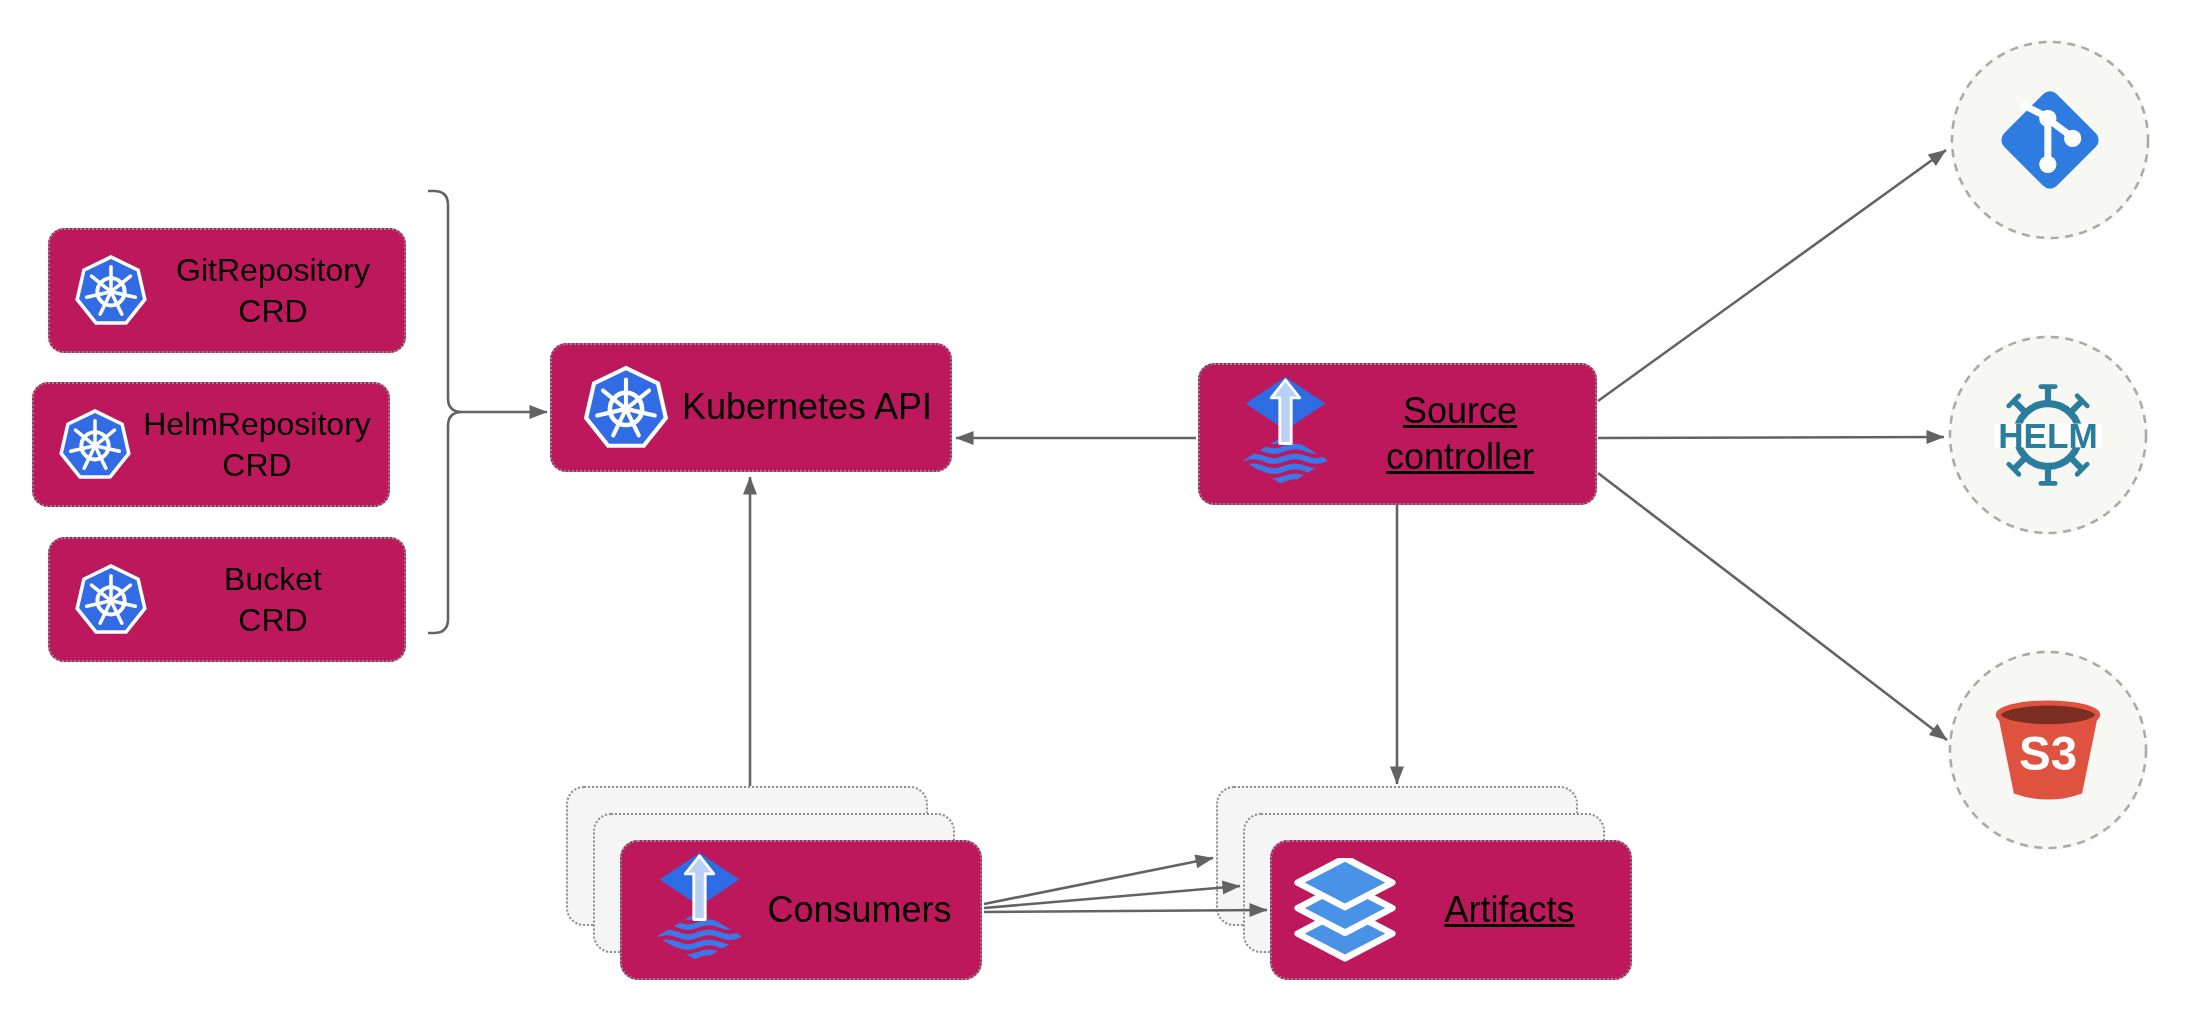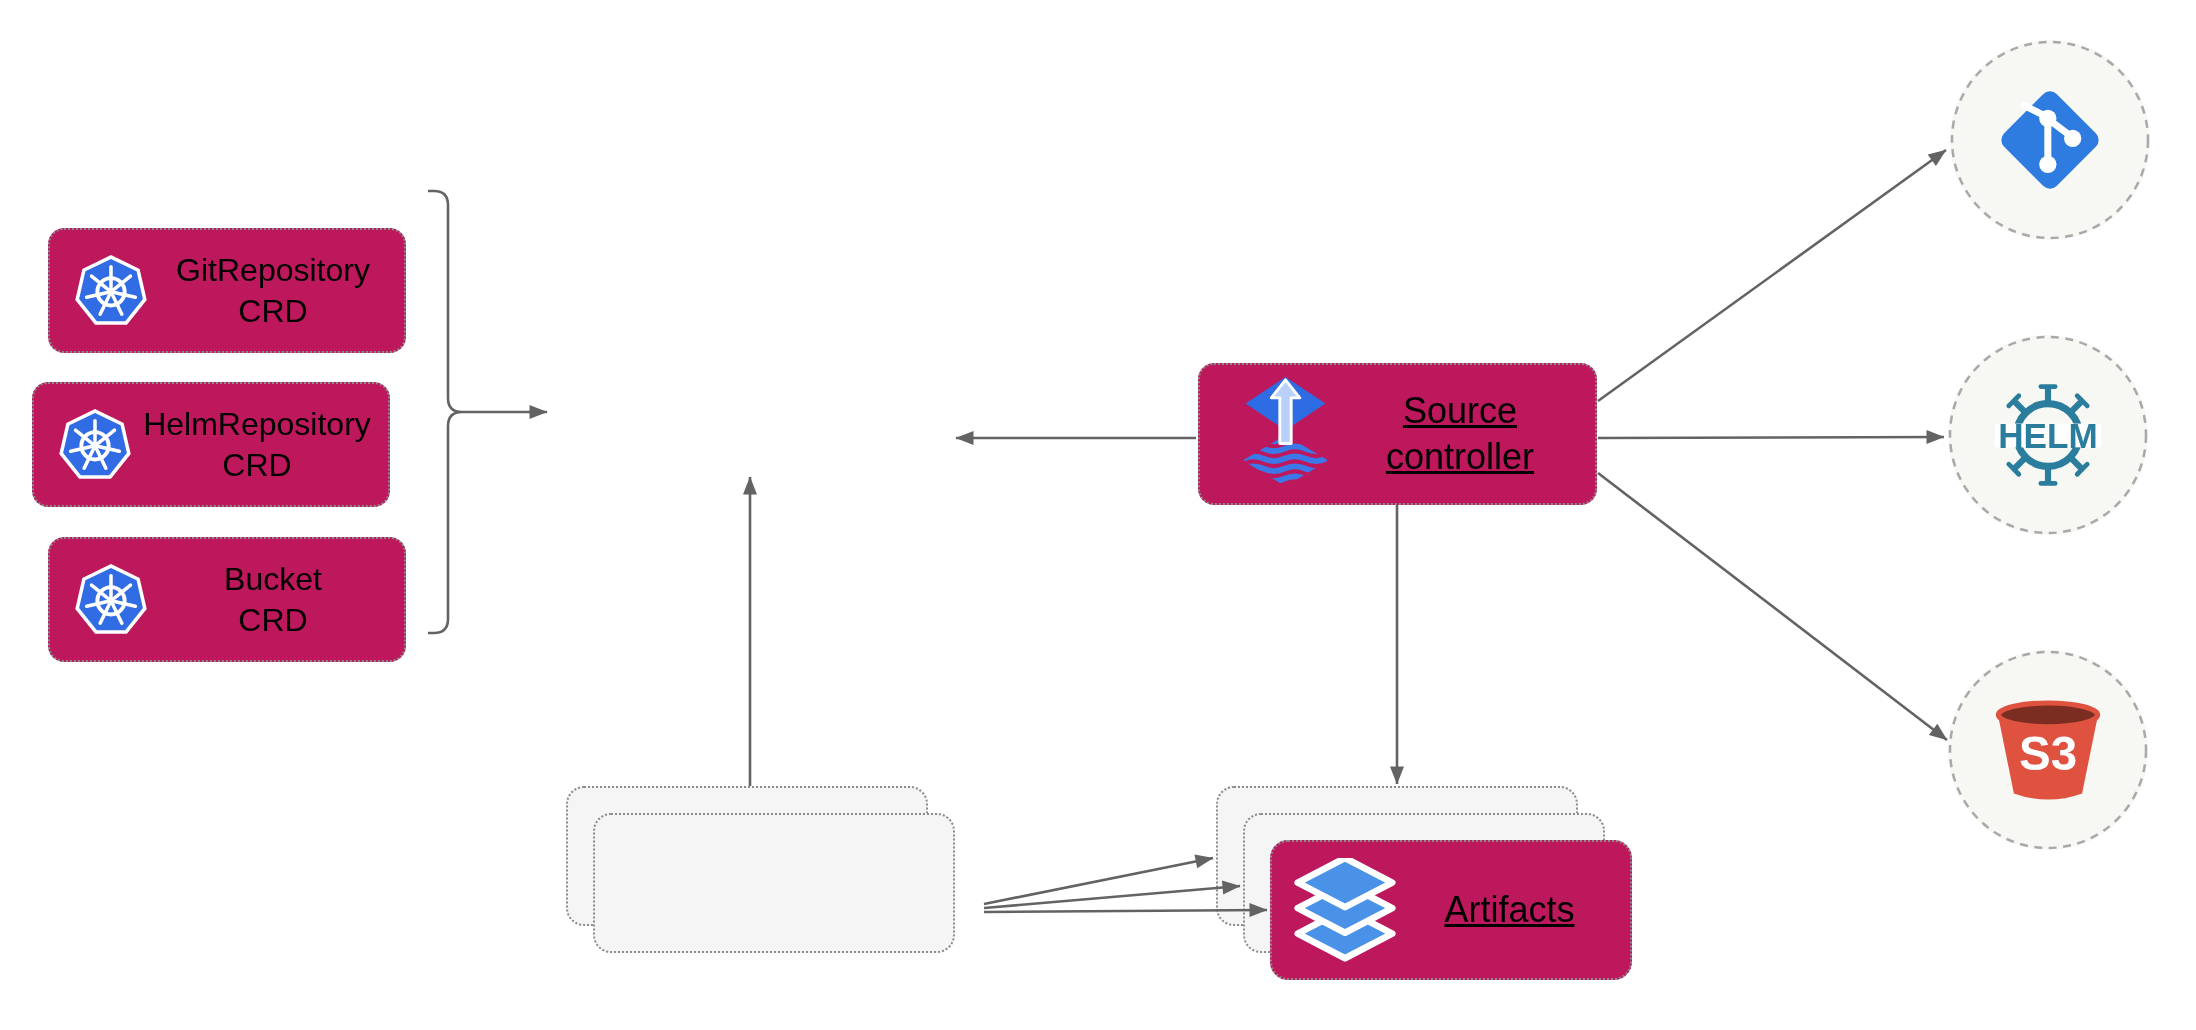--- a/index.html
+++ b/index.html
@@ -121,31 +121,43 @@
 CRD</div>
   </div>
   <div class="node" style="left:48px;top:537px;width:358px;height:125px;">
     <svg class="icon" width="78" height="78" viewBox="0 0 100 100" style="margin-left:22px">
         <use href="#sym-k8s"></use>
       </svg>
     <div class="label">Bucket
 CRD</div>
   </div>
 
+  <div class="node" style="left:550px;top:343px;width:402px;height:129px;">
+    <svg class="icon" width="92" height="92" viewBox="0 0 100 100" style="margin-left:28px">
+        <use href="#sym-k8s"></use>
+      </svg>
+    <div class="label lg">Kubernetes API</div>
+  </div>
 
   <div class="node" style="left:1198px;top:363px;width:399px;height:142px;text-decoration:underline;">
     <svg class="icon" width="95" height="118" viewBox="0 0 100 124" style="margin-left:38px">
         <use href="#sym-flux"></use>
       </svg>
     <div class="label lg">Source
 controller</div>
   </div>
 
   <div class="layer" style="left:566px;top:786px;width:362px;height:140px;"></div>
   <div class="layer" style="left:593px;top:813px;width:362px;height:140px;"></div>
+  <div class="node" style="left:620px;top:840px;width:362px;height:140px;border-radius:18px;">
+    <svg class="icon" width="95" height="118" viewBox="0 0 100 124" style="margin-left:30px">
+        <use href="#sym-flux"></use>
+      </svg>
+    <div class="label lg">Consumers</div>
+  </div>
 
   <div class="layer" style="left:1216px;top:786px;width:362px;height:140px;"></div>
   <div class="layer" style="left:1243px;top:813px;width:362px;height:140px;"></div>
   <div class="node" style="left:1270px;top:840px;width:362px;height:140px;border-radius:18px;text-decoration:underline;">
     <svg class="icon" width="104" height="104" viewBox="0 0 110 110" style="margin-left:21px">
         <use href="#sym-layers"></use>
       </svg>
     <div class="label lg">Artifacts</div>
   </div>
 

